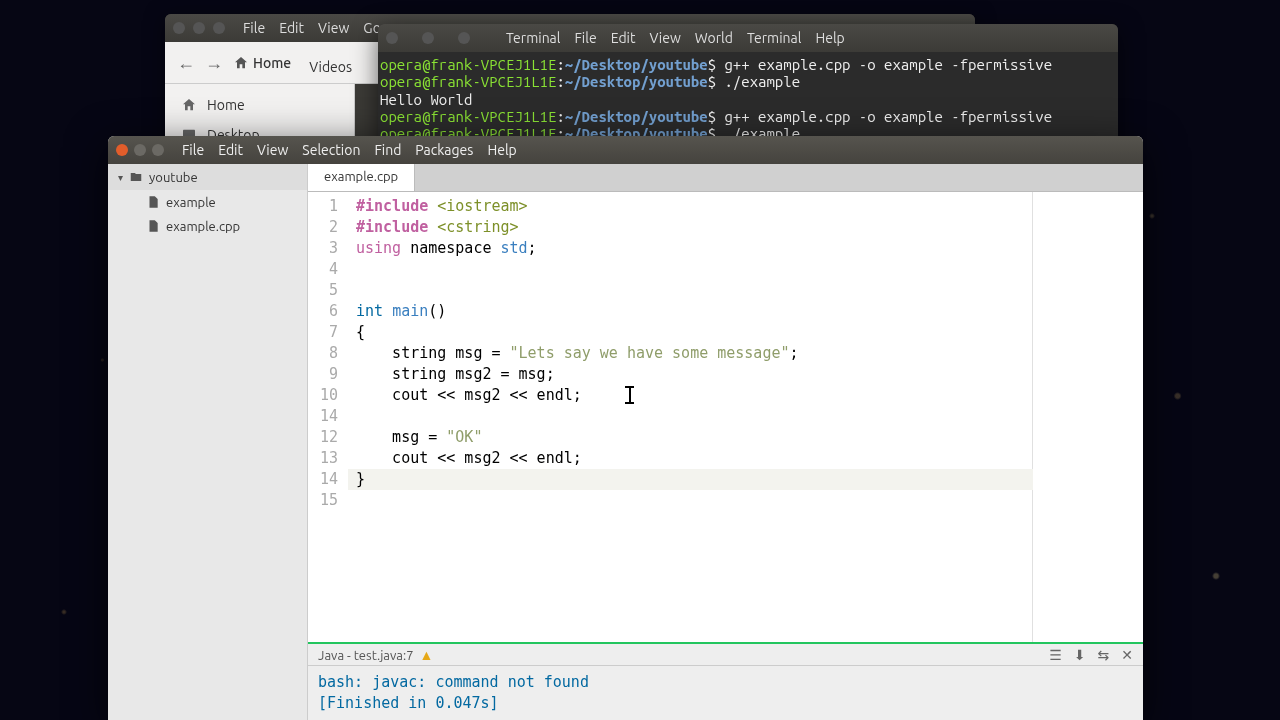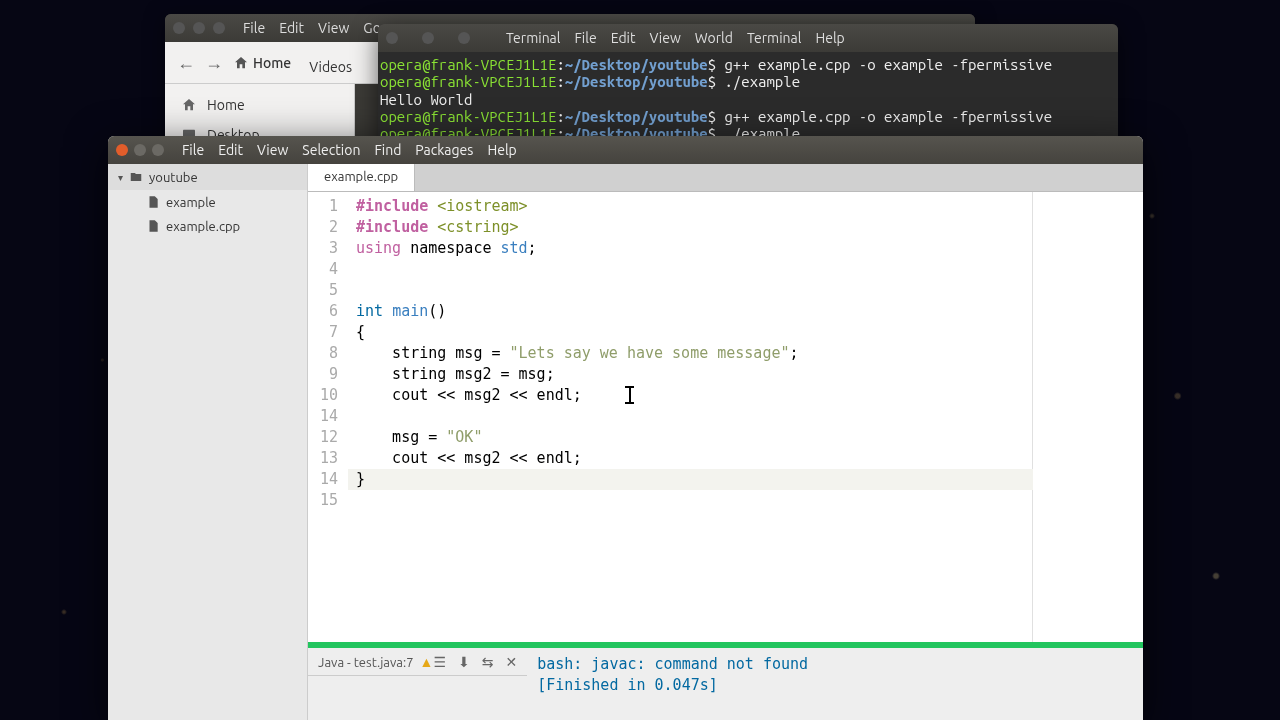--- a/index.html
+++ b/index.html
@@ -122,22 +122,22 @@
 .codelines .hl { position:absolute; left:0; right:110px; height:21px; background:#f3f3ee; }
 .line { height:21px; white-space:pre; position:relative; }
 .kw { color:#c060a0; }
 .pre { color:#c060a0;font-weight:bold; }
 .inc { color:#7d9029; }
 .type { color:#0369a1; }
 .fn { color:#3a7fbf; }
 .str { color:#8f9d6a; }
 .ed-ruler { position:absolute; top:0; bottom:0; right:110px; width:1px; background:#e0e0e0; }
 .ed-console {
-  height:78px; border-top:6px solid #22c55e; background:#eee;
-  display:flex; flex-direction:row;
+  height:78px; border-top:2px solid #22c55e; background:#eee;
+  display:flex; flex-direction:column;
 }
 .ed-console-hdr {
   height:28px; display:flex; align-items:center; justify-content:space-between;
   padding:0 10px; font-size:13px; color:#555; border-bottom:1px solid #ccc;
 }
 .ed-console-hdr .left { display:flex; align-items:center; gap:6px; }
 .warn-icon { color:#e6a817; font-size:14px; }
 .ed-console-icons { display:flex; gap:12px; color:#666; font-size:14px; }
 .ed-console-icons span { cursor:pointer; }
 .ed-console-body {

